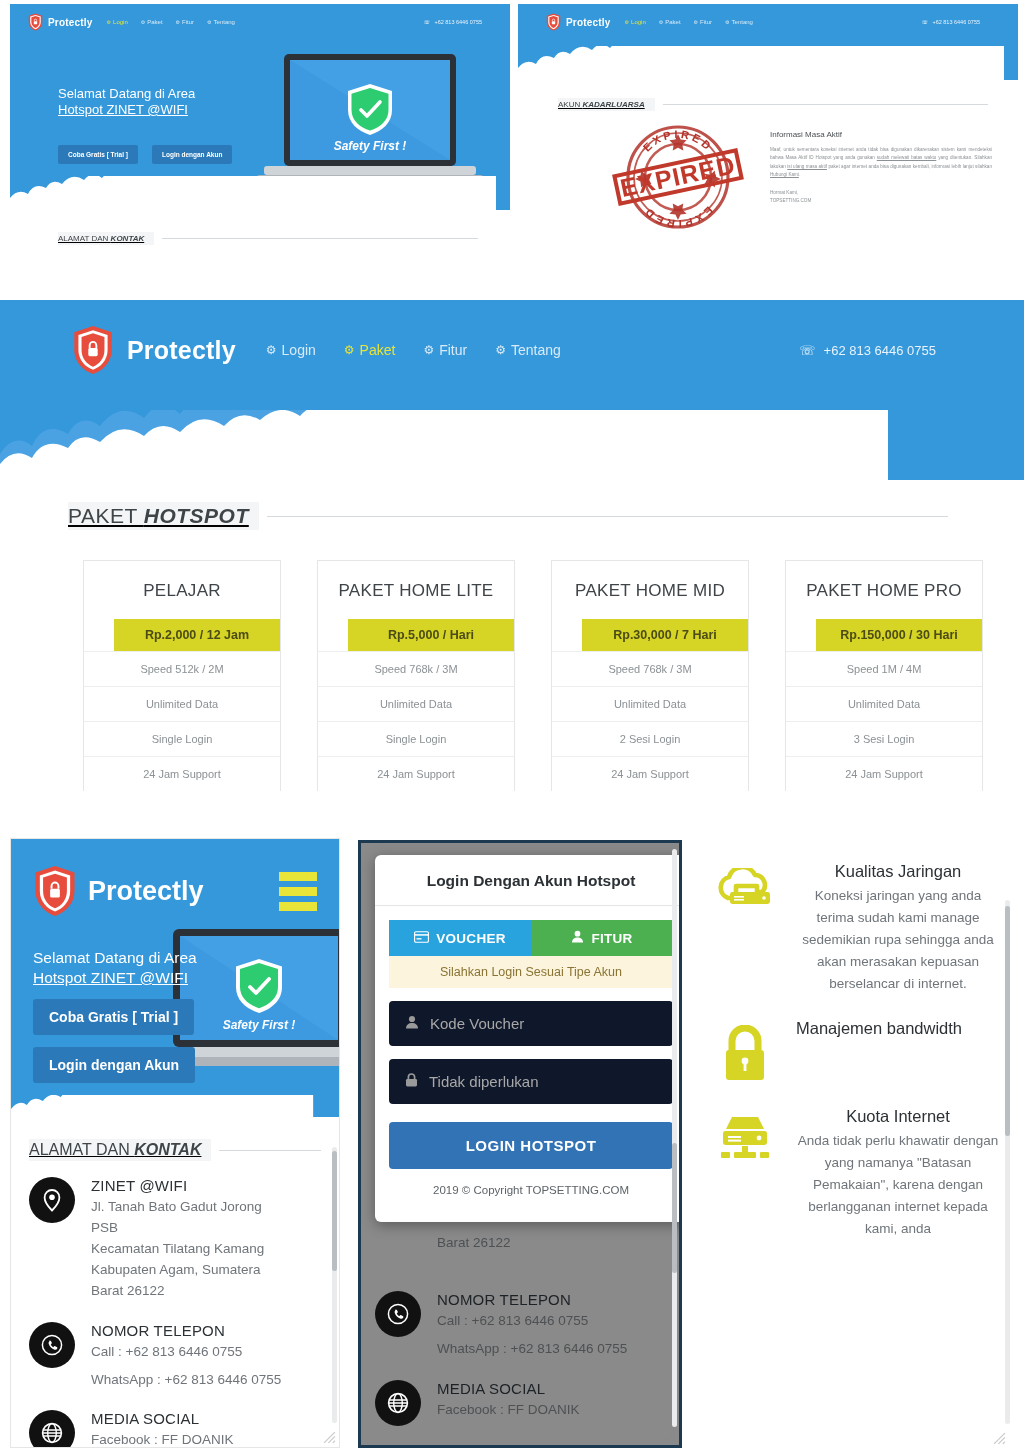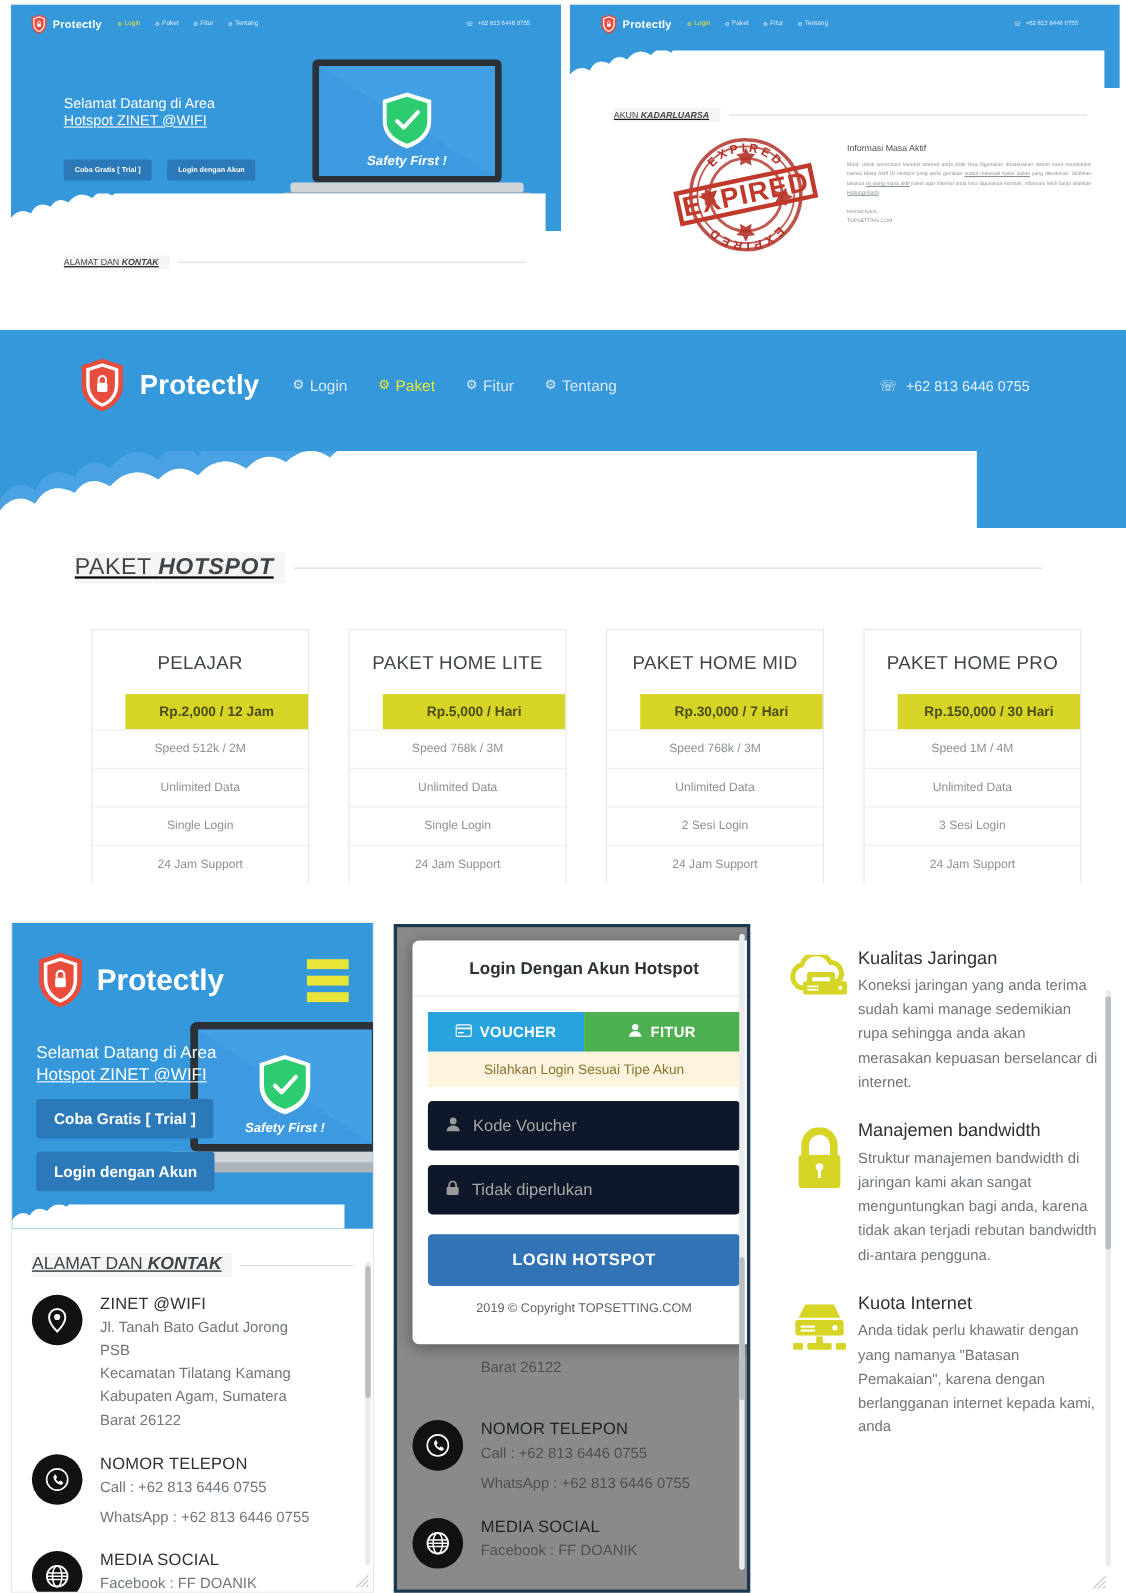--- a/index.html
+++ b/index.html
@@ -73,21 +73,21 @@
   #main-header .shield { width:42px; height:50px; }
   #main-header .brandname { font-size:25px; margin-left:13px; }
   #main-header .nav { margin-left:30px; gap:28px; font-size:14px; }
   #main-header .nav .gear { font-size:12px; margin-right:5px; }
   #main-header .phone { font-size:13px; padding-right:16px; }
 
   
   #paket-section { position:absolute; left:0; top:480px; width:1024px; height:320px; background:#fff; }
   #paket-section .sect-title { position:absolute; left:68px; top:22px; width:880px; }
   #paket-section .sect-title .tx { font-size:21px; letter-spacing:.5px; }
-  .cards { position:absolute; left:83px; top:92px; display:flex; gap:36px; }
+  .cards { position:absolute; left:83px; top:80px; display:flex; gap:36px; }
   .card { width:198px; background:#fff; border:1px solid #e4e6e8;
       border-bottom:none; overflow:hidden; }
   .card .c-name { text-align:center; font-size:17px; color:#3e4448; padding:20px 4px 18px; letter-spacing:.3px; }
   .card .c-price { background:#d6d425; text-align:center; font-size:12.5px; font-weight:bold;
       color:#4c4c16; padding:9px 0;margin-left:30px; }
   .card .c-feat { text-align:center; font-size:11px; color:#8b9195;
       padding:11px 0; border-top:1px solid #eceef0; }
   .card .c-feat:first-of-type { border-top:none; padding-top:13px; }
 
   
@@ -147,21 +147,21 @@
       font-size:15px; letter-spacing:.5px; text-align:center; padding:15px 0; border:none;
       border-radius:4px; margin-top:18px; cursor:pointer; font-family:"Liberation Sans",sans-serif; }
   .copyright { text-align:center; font-size:11.5px; color:#5d6368; padding:15px 0 14px; }
 
   
   #feat-panel { position:absolute; left:698px; top:840px; width:318px; height:608px;
       background:#fff; overflow:hidden; }
   #feat-panel .sect-title { margin:14px 14px 0 10px; }
   #feat-panel .sect-title .tx { font-size:16px; }
   .feat-list { padding:22px 16px 0 14px; }
-  .feat-item { display:flex; gap:2px; margin-bottom:24px; }
+  .feat-item { display:flex; gap:18px; margin-bottom:24px;text-align:center; }
   .f-ic { flex:0 0 66px; display:flex; align-items:flex-start; justify-content:center; padding-top:6px; }
   .f-h { font-size:16.5px; color:#2c3135; margin-bottom:4px; line-height:1.18; }
   .f-p { font-size:13.5px; color:#6f757a; line-height:1.62; }
 </style>
 </head>
 <body>
 
 <div class="page">
 
   <div id="panel-topleft">
@@ -632,21 +632,20 @@
         <span class="f-ic">
           <svg width="52" height="58" viewBox="0 0 52 58">
             <path d="M13 25 V16 a13 13 0 0 1 26 0 v9" fill="none" stroke="#d6d425" stroke-width="7"></path>
             <rect x="7" y="25" width="38" height="30" rx="3" fill="#d6d425"></rect>
             <circle cx="26" cy="36" r="3.4" fill="#fff"></circle>
               <rect x="24.6" y="37" width="2.8" height="9" fill="#fff"></rect>
           </svg>
         </span>
         <div>
           <div class="f-h">Manajemen bandwidth</div>
-          <div class="f-p">Struktur manajemen bandwidth di jaringan kami akan sangat menguntungkan bagi anda, karena tidak akan terjadi rebutan bandwidth di-antara pengguna.</div>
         </div>
       </div>
 
       <div class="feat-item">
         <span class="f-ic">
           <svg width="62" height="50" viewBox="0 0 62 50">
             <path d="M12 16 L18 4 h26 l6 12 Z" fill="#d6d425"></path>
             <rect x="9" y="18" width="44" height="14" rx="2.4" fill="#d6d425"></rect>
             <rect x="14" y="23" width="13" height="2" fill="#fff"></rect>
               <rect x="14" y="26.6" width="13" height="2" fill="#fff"></rect>

